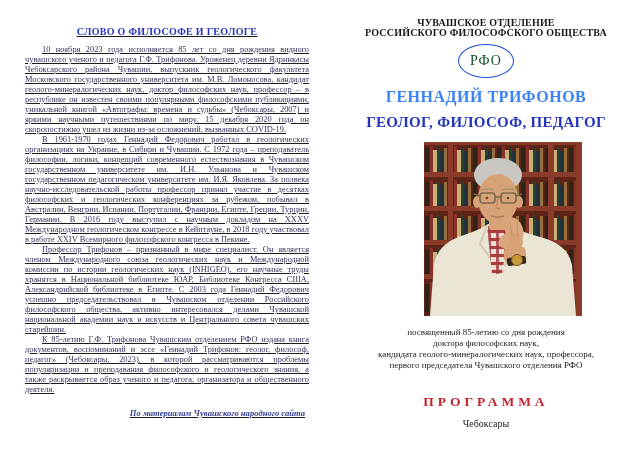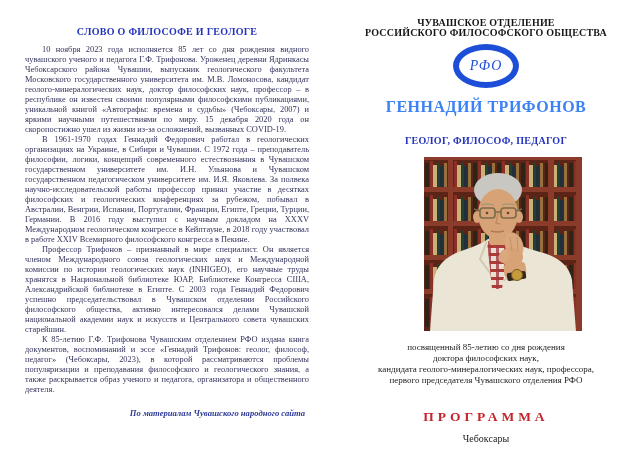--- a/index.html
+++ b/index.html
@@ -3,44 +3,44 @@
 <meta charset="utf-8">
 <style>
   html,body{margin:0;padding:0;}
   body{
     width:640px;height:471px;position:relative;background:#ffffff;
     font-family:"Liberation Serif", serif;color:#1c1c1c;overflow:hidden;
   }
   .spread{position:absolute;inset:0;background:#ffffff;}
 
   
-  .left-page{position:absolute;left:25px;top:26px;width:284px;}
+  .left-page{position:absolute;left:25px;top:26px;width:284px;text-decoration:underline;}
   .lp-title{
     margin:0 0 8px;text-align:center;color:#2433bb;
     font-size:10px;font-weight:700;letter-spacing:.3px;
   }
   .body-p{
     margin:0;color:#33335c;font-size:8.4px;line-height:10px;
     text-align:justify;text-indent:17px;
   }
   .attribution{
     margin-top:13px;text-align:right;color:#2d3a96;
     font-size:8.6px;font-weight:700;font-style:italic;padding-right:4px;
   }
 
   
   .right-page{position:absolute;left:340px;top:18px;width:292px;text-align:center;}
   .org{font-size:10px;font-weight:700;line-height:9.5px;letter-spacing:.2px;color:#161616;}
   .logo{
-    width:54px;height:32px;margin:7px auto 0;border:6px solid #1d4ed8;
+    width:54px;height:32px;margin:7px auto 0;border:1px solid #1d4ed8;
     border-radius:50%;display:flex;align-items:center;justify-content:center;
-    font-size:14px;letter-spacing:1px;color:#1d4ed8;font-style:italic;
+    font-size:14px;letter-spacing:1px;color:#14532d;
   }
   .person{margin:10px 0 0;color:#3b82f6;font-size:16px;letter-spacing:.5px;font-weight:700;}
-  .roles{margin-top:19px;color:#2433bb;font-size:10px;font-weight:700;letter-spacing:.3px;}
+  .roles{margin-top:8px;color:#2433bb;font-size:15px;font-weight:700;letter-spacing:.3px;}
   .photo{width:158px;height:174px;margin:11px 0 0 84px;line-height:0;}
   .memorial{margin-top:11px;font-size:9px;line-height:11px;color:#1c1c1c;}
   .m-bold{font-weight:700;font-size:9.5px;line-height:12px;}
   .programma{margin-top:23px;color:#c4242c;font-weight:700;font-size:13.5px;letter-spacing:4px;}
   .imprint{margin-top:8px;font-size:10px;line-height:11.5px;}
 </style>
 </head>
 <body>
 
 <div class="spread">

